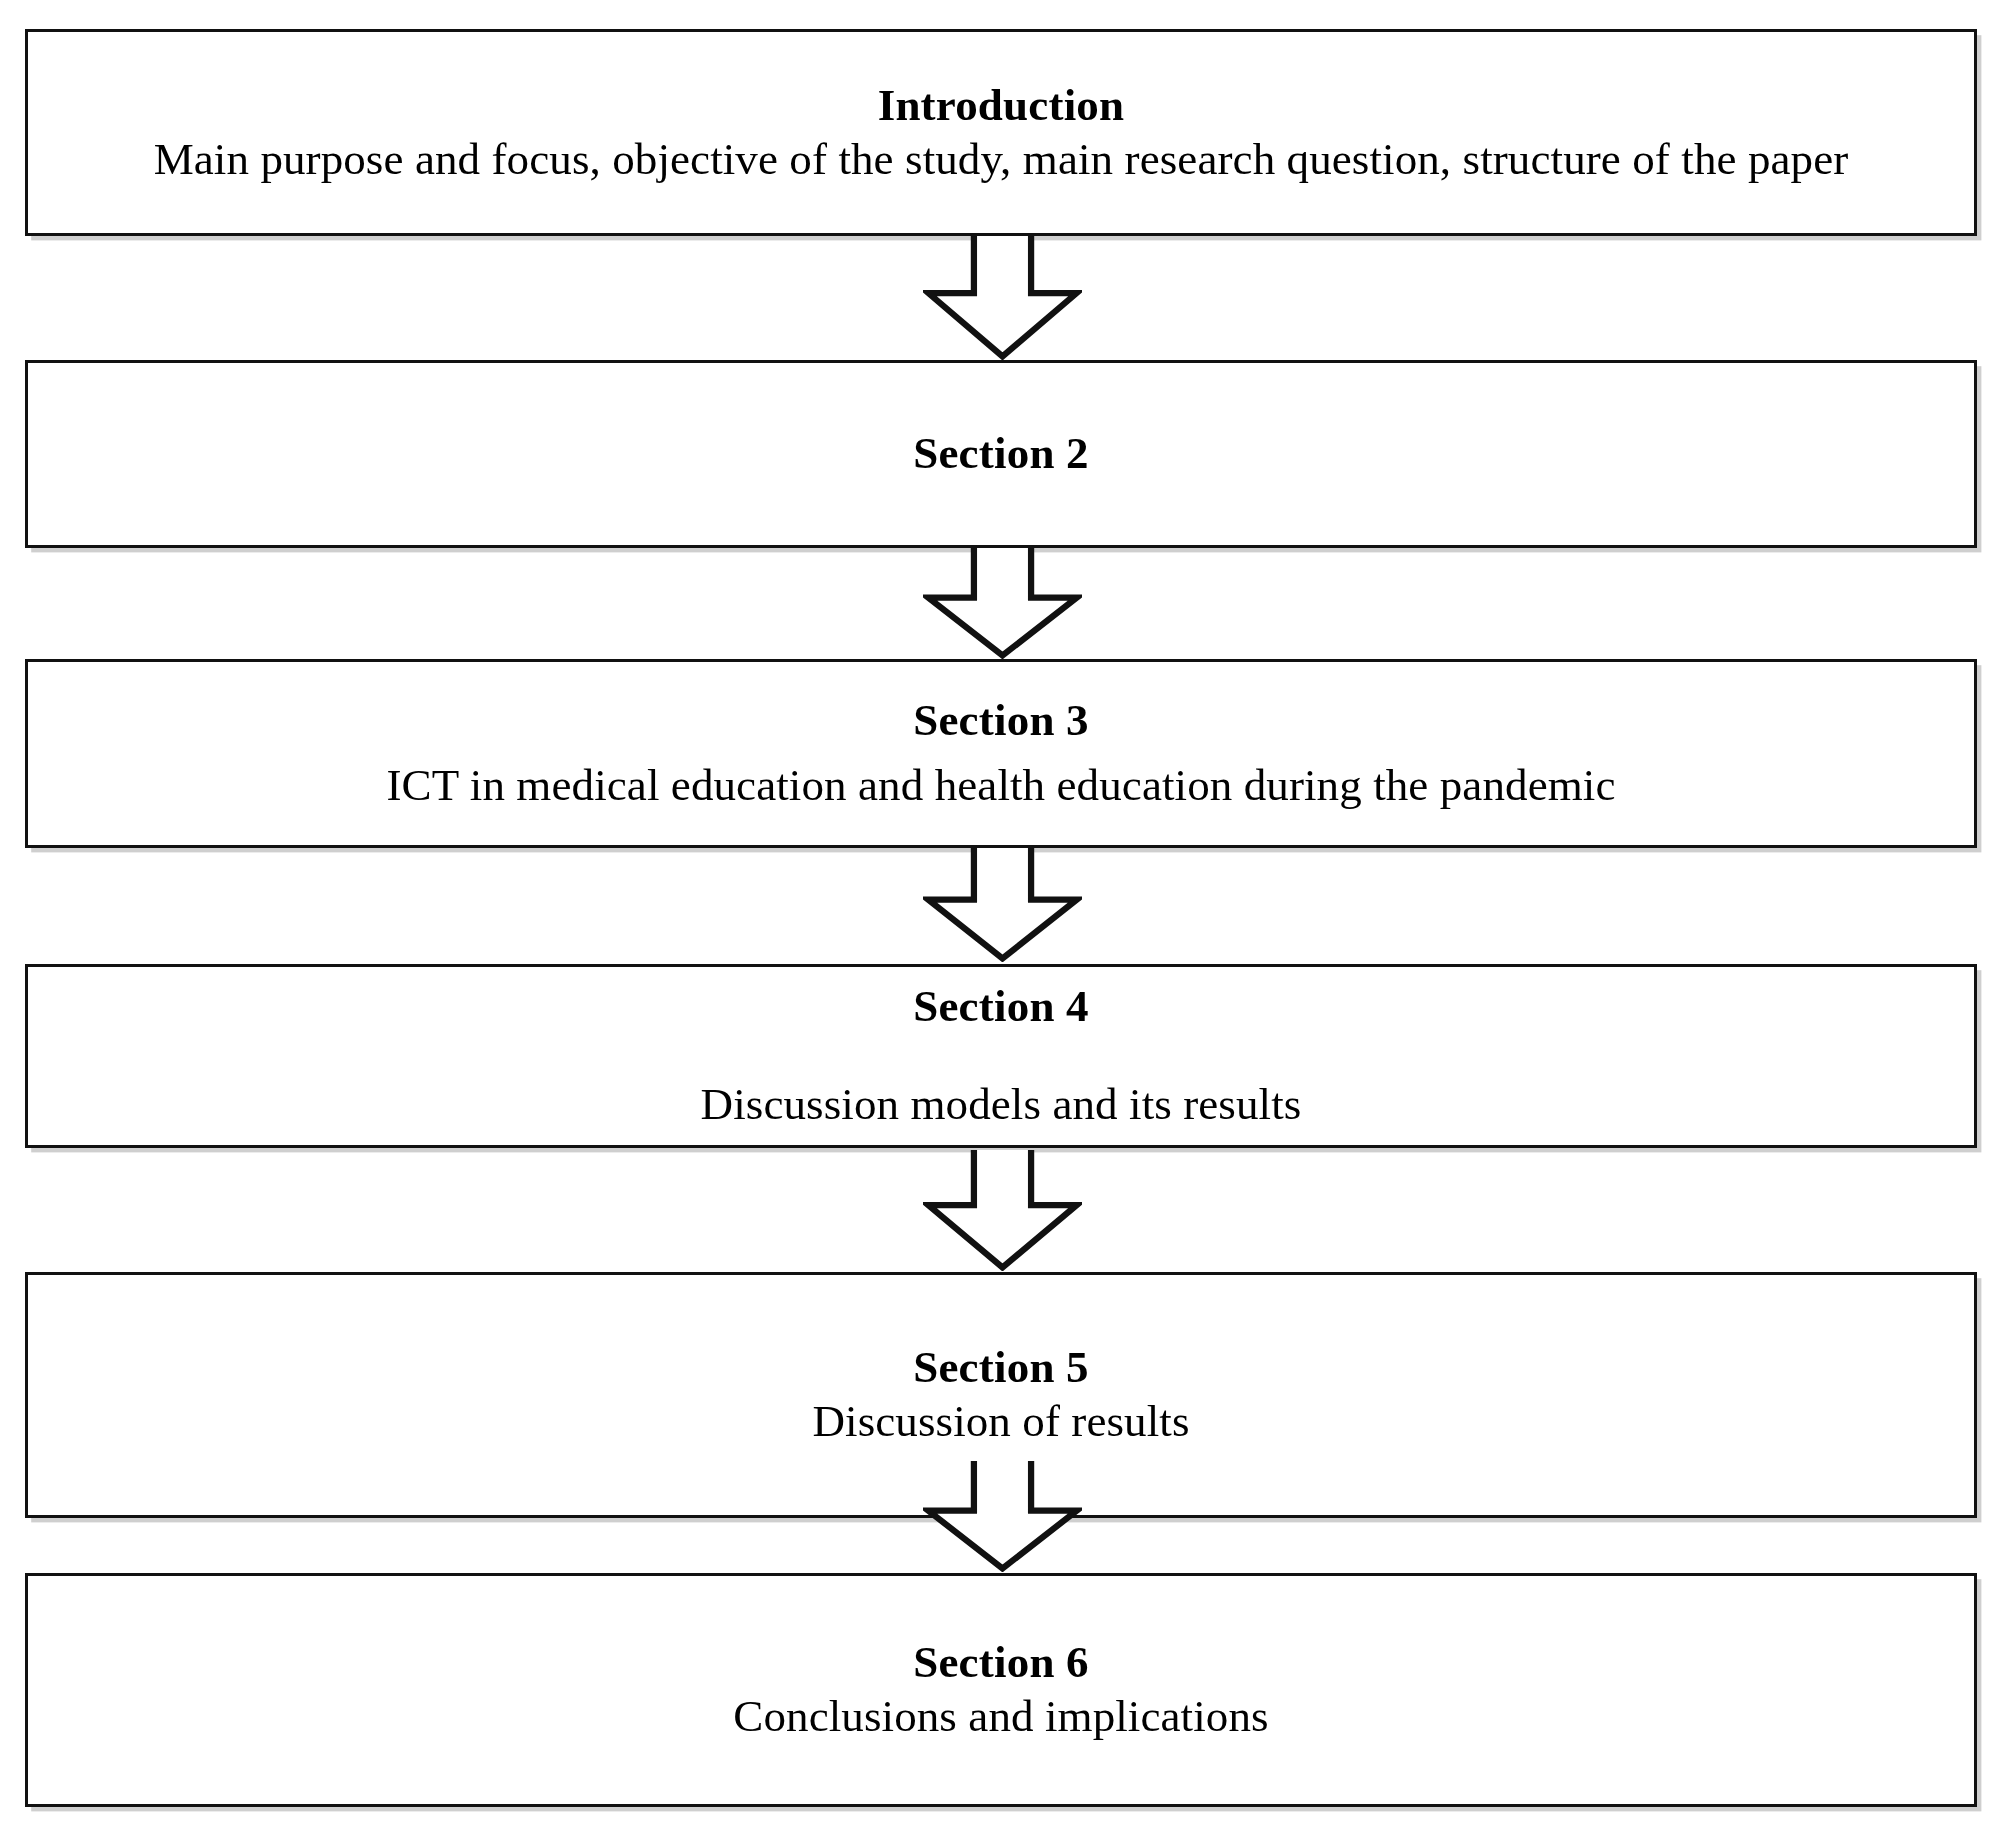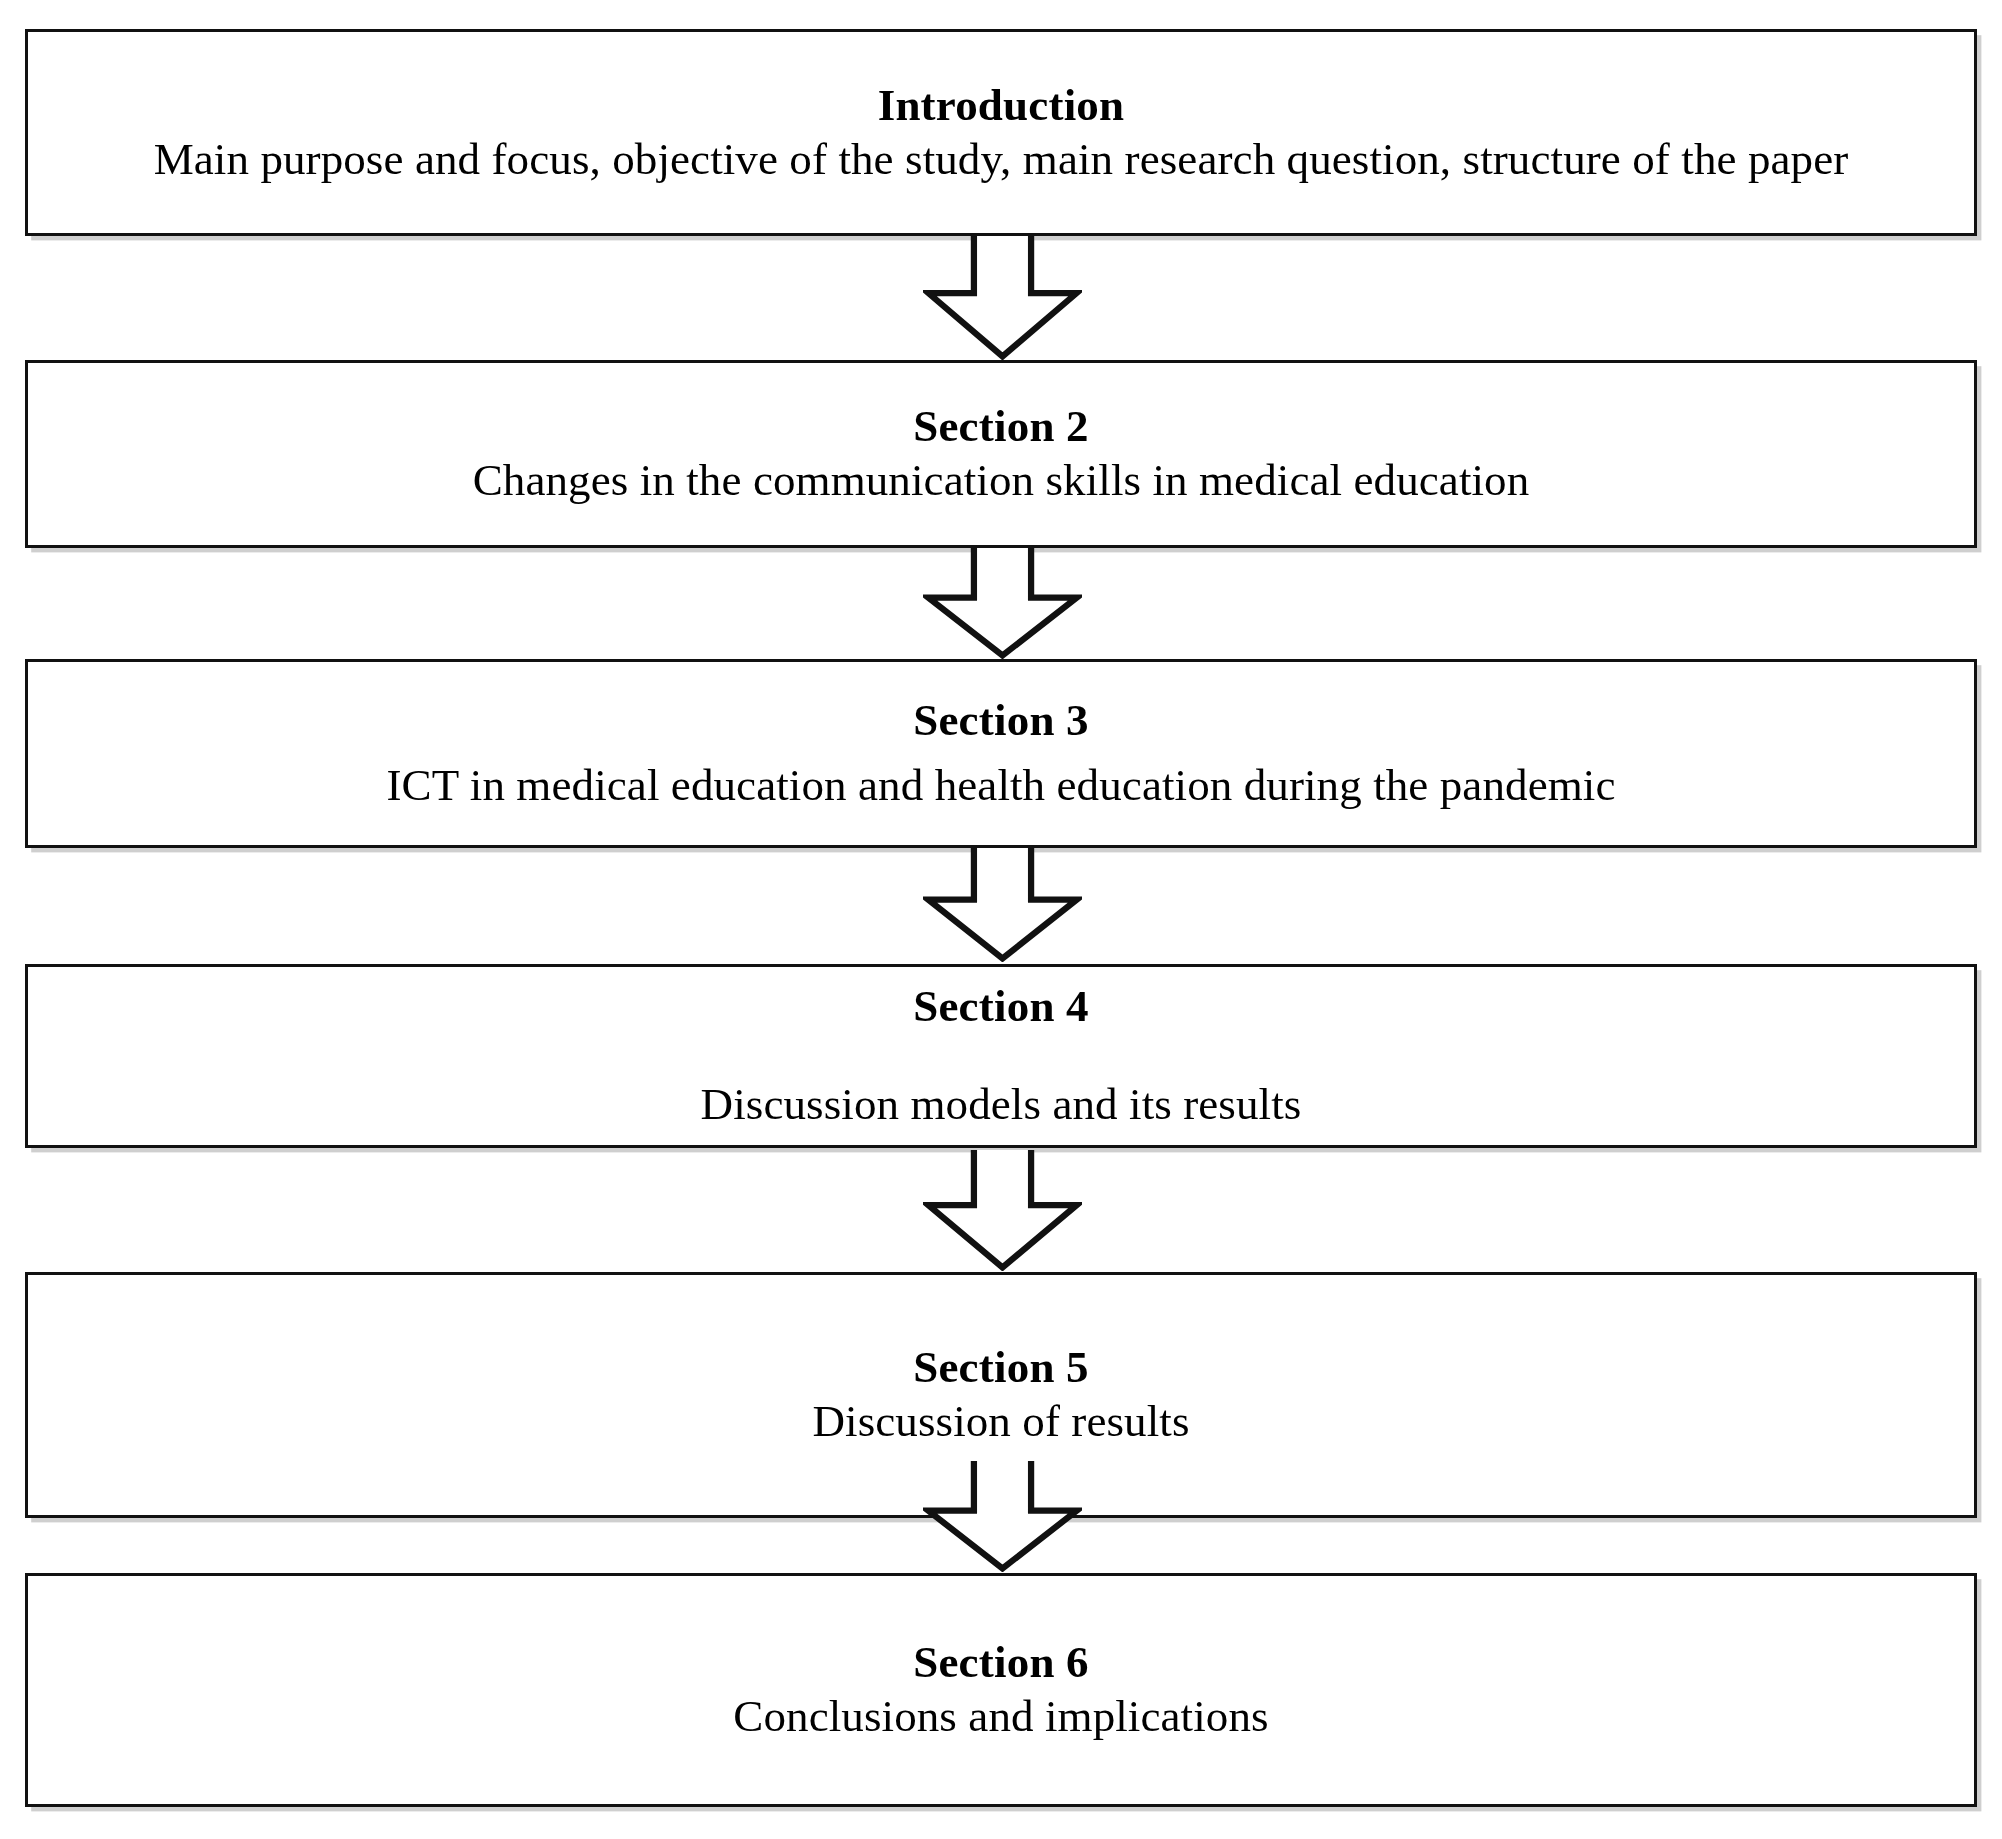--- a/index.html
+++ b/index.html
@@ -90,21 +90,20 @@
   </div>
 
   <div class="arrow" id="arrow-0">
     <svg viewBox="0 0 178 139" preserveAspectRatio="none" aria-hidden="true">
       <path d="M 57 0 L 57 64 L 6 64 L 89 135 L 172 64 L 121 64 L 121 0" fill="#ffffff" stroke="#111111" stroke-width="7" stroke-linejoin="miter"></path>
     </svg>
   </div>
 
   <div class="node" id="node-1">
     <div class="node-title">Section 2</div>
-    <div class="node-desc">Changes in the communication skills in medical education</div>
   </div>
 
   <div class="arrow" id="arrow-1">
     <svg viewBox="0 0 178 125" preserveAspectRatio="none" aria-hidden="true">
       <path d="M 57 0 L 57 56 L 6 56 L 89 121 L 172 56 L 121 56 L 121 0" fill="#ffffff" stroke="#111111" stroke-width="7" stroke-linejoin="miter"></path>
     </svg>
   </div>
 
   <div class="node" id="node-2">
     <div class="node-title">Section 3</div>

